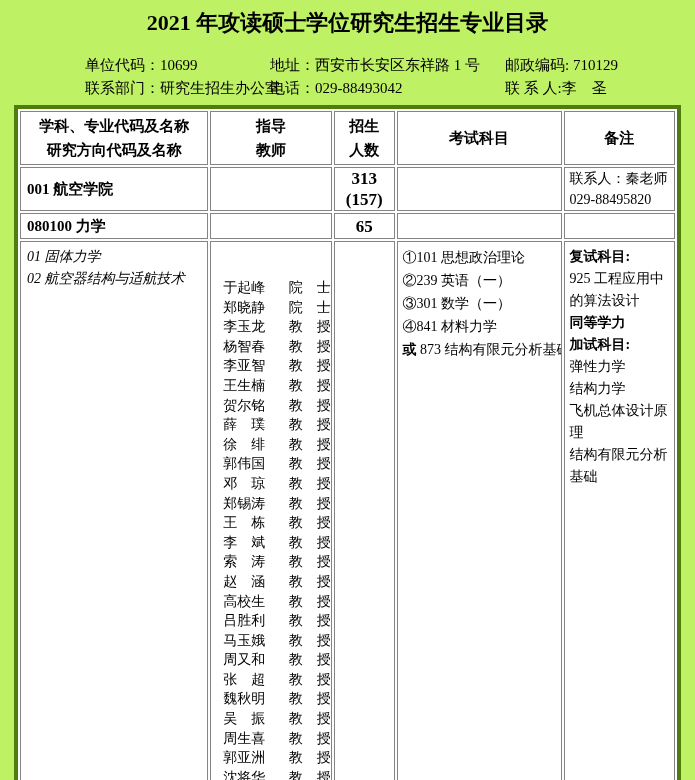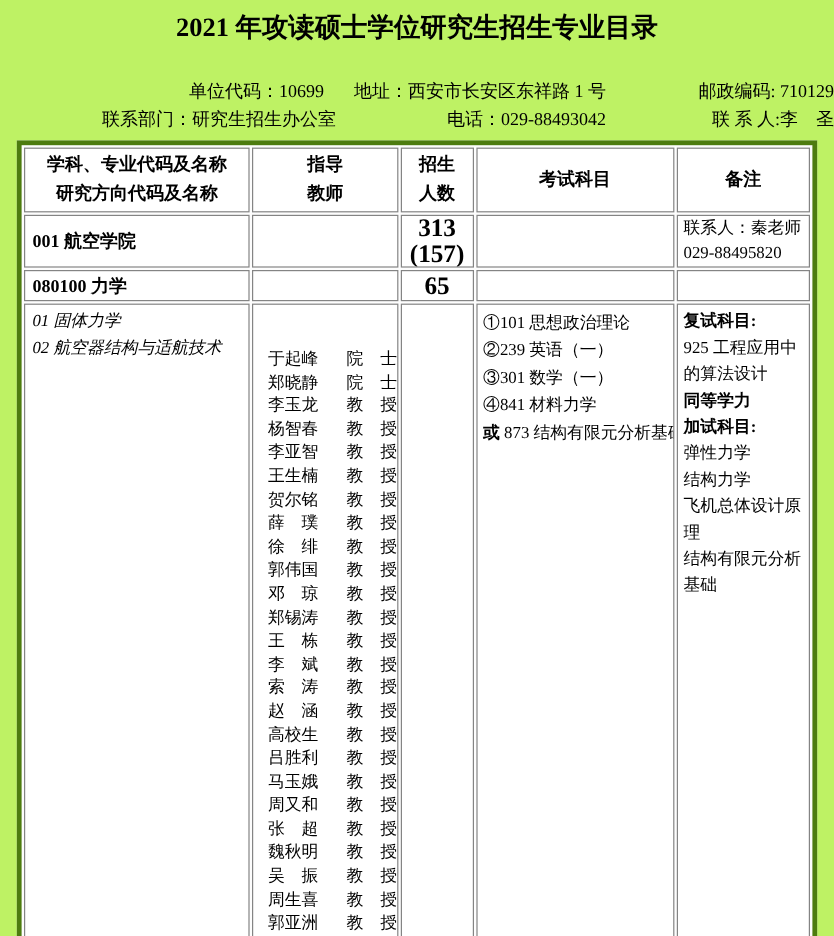--- a/index.html
+++ b/index.html
@@ -12,22 +12,22 @@
   .page { position:relative; width:695px; height:780px; background:#bef264; }
 
   .doc-title {
     padding-top:8px; text-align:center;
     font-size:22px; font-weight:bold; line-height:30px;
   }
 
   .info-block {
     display:grid;
     grid-template-columns:185px 235px auto;
-    margin:28px 0 0 85px;
-    font-size:15px; line-height:23px;text-align:right;
+    margin:16px 0 0 85px;
+    font-size:15px; line-height:23px;
   }
   .info-cell { white-space:nowrap; }
 
   table.catalog {
     table-layout:fixed;
     width:667px;
     margin:5px auto 0 14px;
     border-collapse:separate;
     border-spacing:2px;
     border:4px solid #4d7c0f;
@@ -40,21 +40,21 @@
     vertical-align:middle;
     overflow:hidden;
   }
   th { font-size:15px; font-weight:bold; text-align:center; line-height:24px; padding:2px 0; }
   .head-row th { height:52px; }
 
   .college-row td { height:40px; }
   .major-row td { height:26px; }
 
   .cell-code { font-size:15px; font-weight:bold; text-align:left; padding-left:6px; }
-  .cell-enroll { font-size:21px; font-weight:bold; text-align:center; line-height:21px; }
+  .cell-enroll { font-size:17px; font-weight:bold; text-align:center; line-height:21px; }
   .cell-remark-contact { font-size:14px; line-height:21px; padding-left:5px; text-align:left; }
 
   .detail-row td { vertical-align:top; }
   .directions { padding:4px 0 0 6px; font-size:14px; line-height:22px;font-style:italic; }
   .teachers { padding:2px 0 0 12px; font-size:14px; line-height:19.6px;margin-top:34px; }
   .teacher-line { display:flex; white-space:pre; }
   .t-name { width:66px; }
   .exams { padding:4px 0 0 5px; font-size:14px; line-height:23px; }
   .exam-line { white-space:nowrap; }
   .remarks { padding:4px 4px 0 5px; font-size:14px; line-height:22px; }

